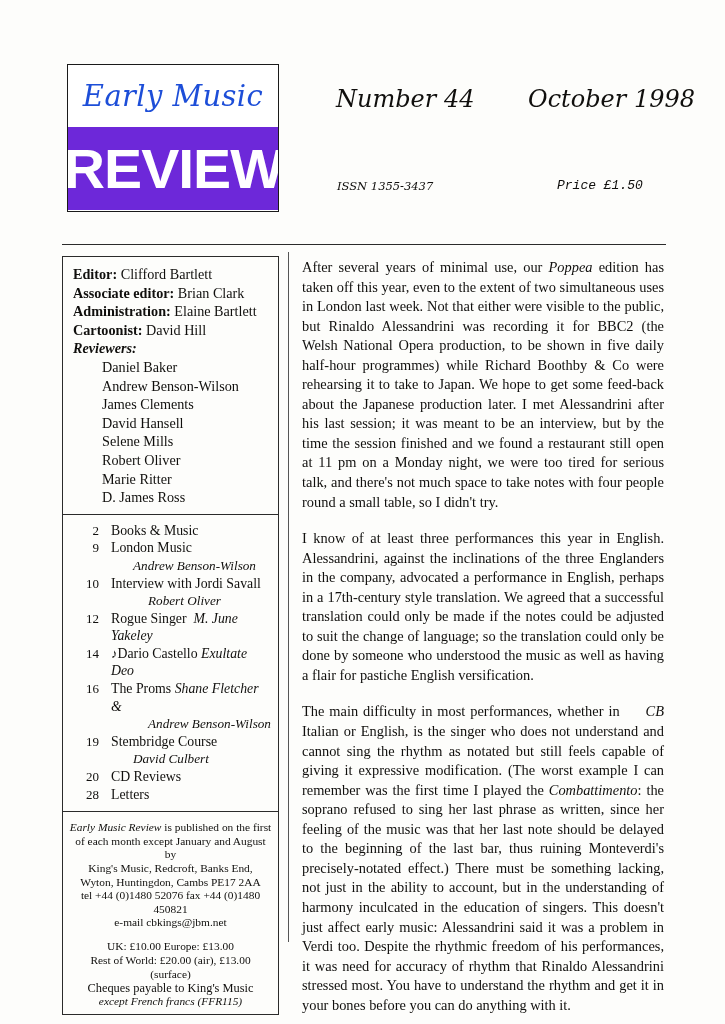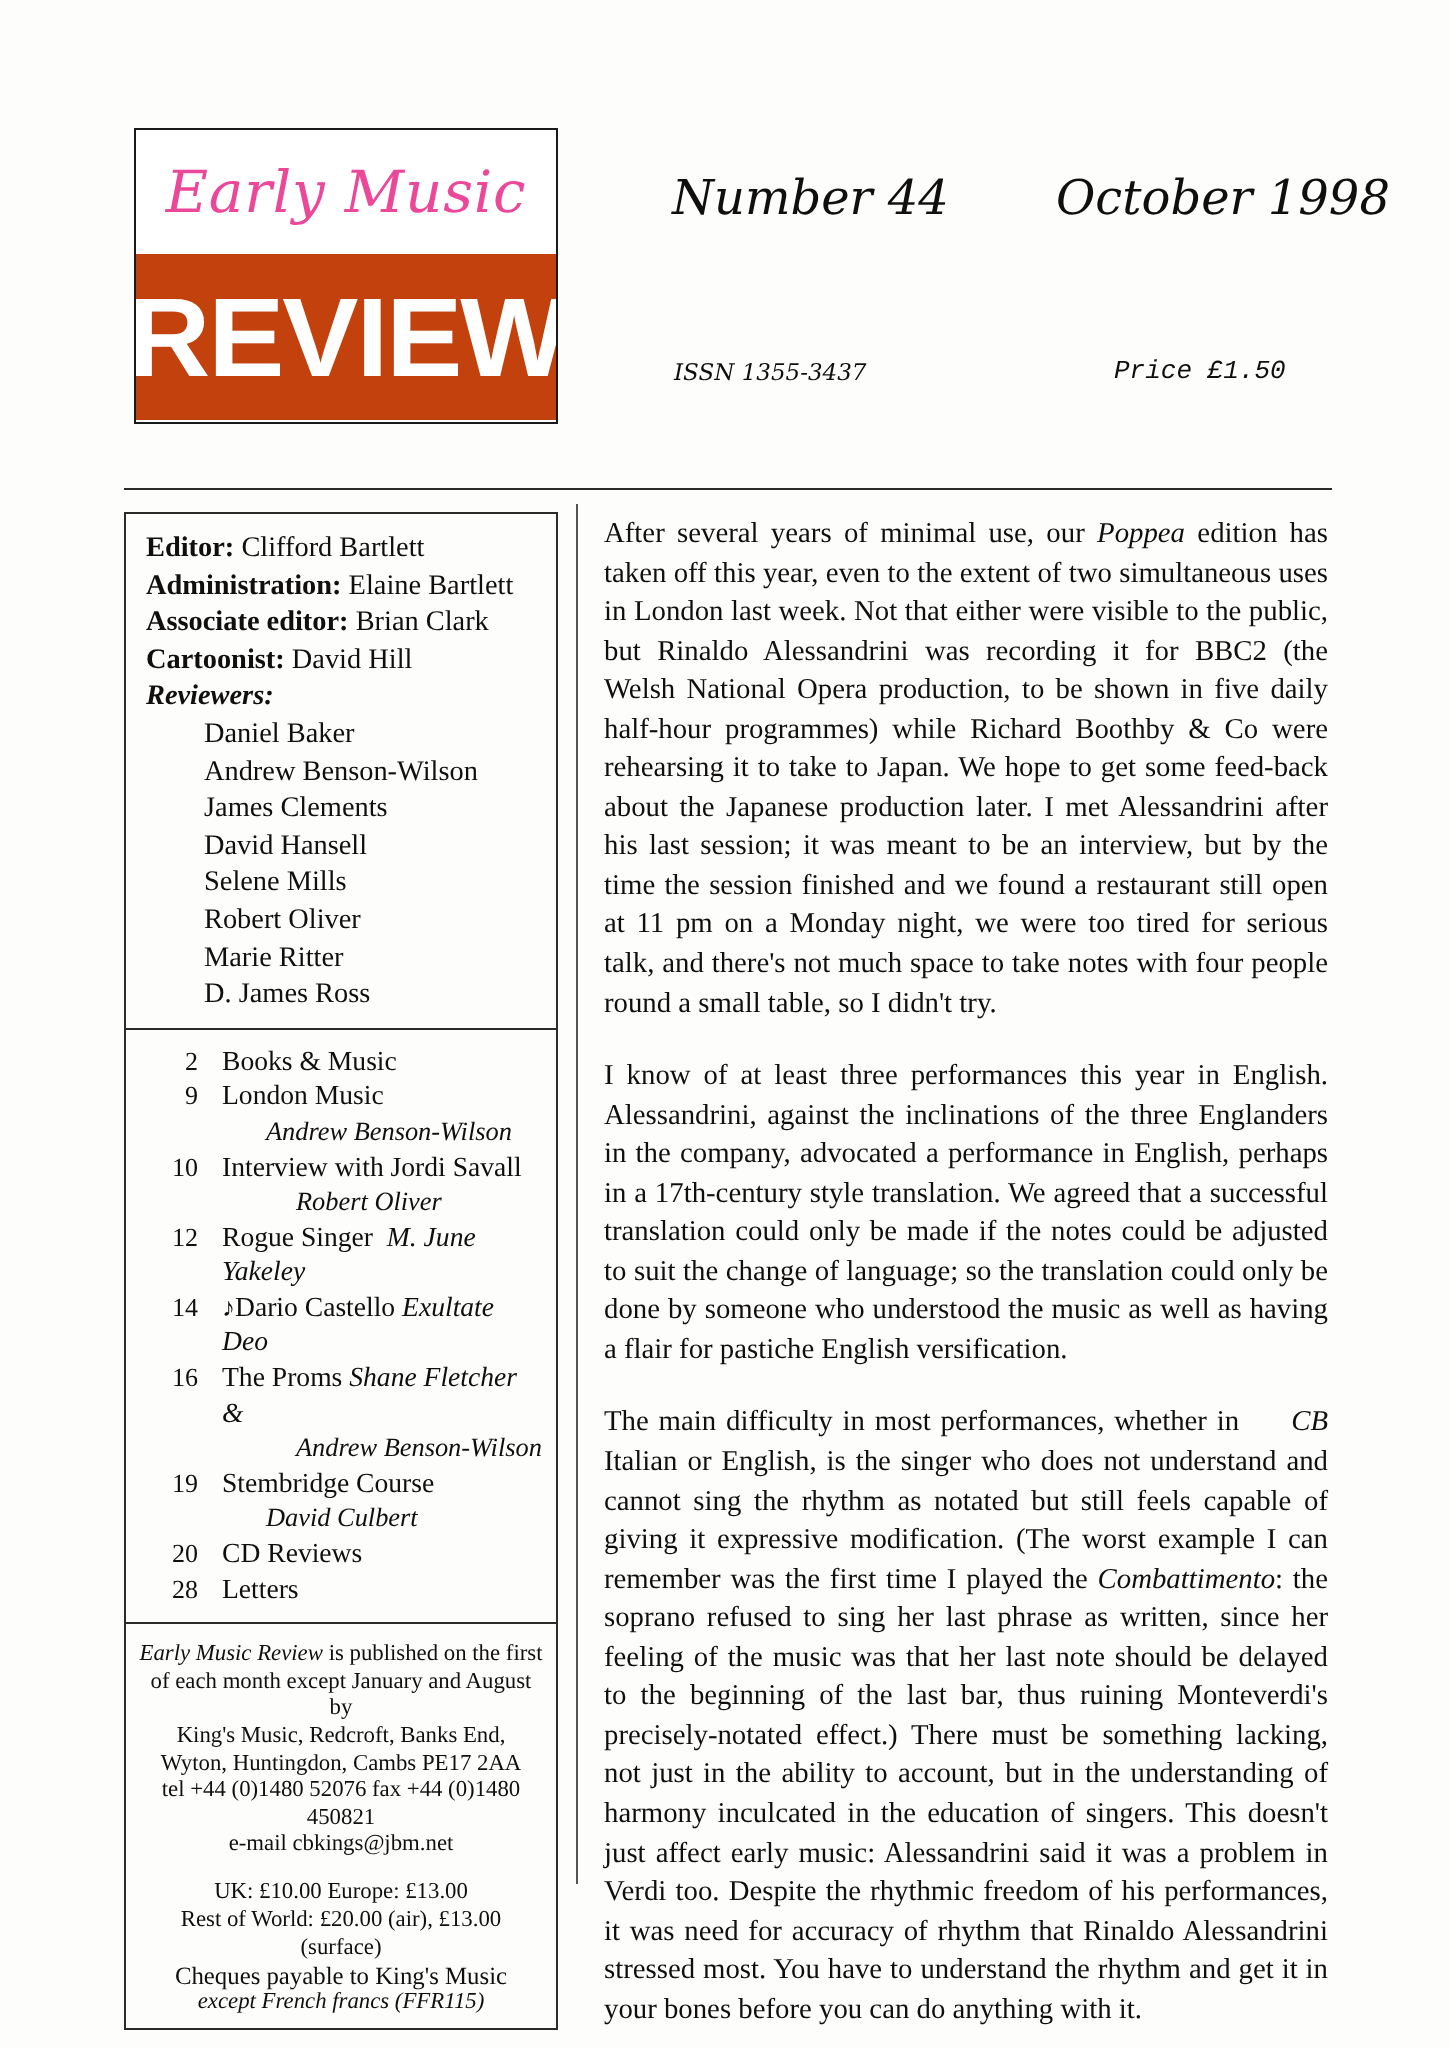--- a/index.html
+++ b/index.html
@@ -33,26 +33,26 @@
     display: flex;
     align-items: center;
     justify-content: center;
     background: #ffffff;
   }
   .masthead-title {
     font-family: "DejaVu Serif", "Liberation Serif", serif;
     font-style: italic;
     font-size: 29px;
     letter-spacing: 0.4px;
-    color: #ec4899;
+    color: #1d4ed8;
     white-space: nowrap;
   }
   .masthead-bottom {
     height: 83px;
-    background: #c2410c;
+    background: #6d28d9;
     display: flex;
     align-items: center;
     justify-content: center;
     overflow: hidden;
   }
   .masthead-sub {
     font-family: "Liberation Sans", sans-serif;
     font-weight: bold;
     font-size: 56px;
     line-height: 58px;
@@ -232,26 +232,26 @@
   <div class="col-rule"></div>
 
   <div class="left-col">
 
     <div class="staff-box">
       <div class="staff-line">
         <span class="staff-label">Editor:</span>
         <span>Clifford Bartlett</span>
       </div>
       <div class="staff-line">
+        <span class="staff-label">Associate editor:</span>
+        <span>Brian Clark</span>
+      </div>
+      <div class="staff-line">
         <span class="staff-label">Administration:</span>
         <span>Elaine Bartlett</span>
-      </div>
-      <div class="staff-line">
-        <span class="staff-label">Associate editor:</span>
-        <span>Brian Clark</span>
       </div>
       <div class="staff-line">
         <span class="staff-label">Cartoonist:</span>
         <span>David Hill</span>
       </div>
       <div class="staff-line reviewers-head">Reviewers:</div>
       <div class="reviewer">Daniel Baker</div>
       <div class="reviewer">Andrew Benson-Wilson</div>
       <div class="reviewer">James Clements</div>
       <div class="reviewer">David Hansell</div>

